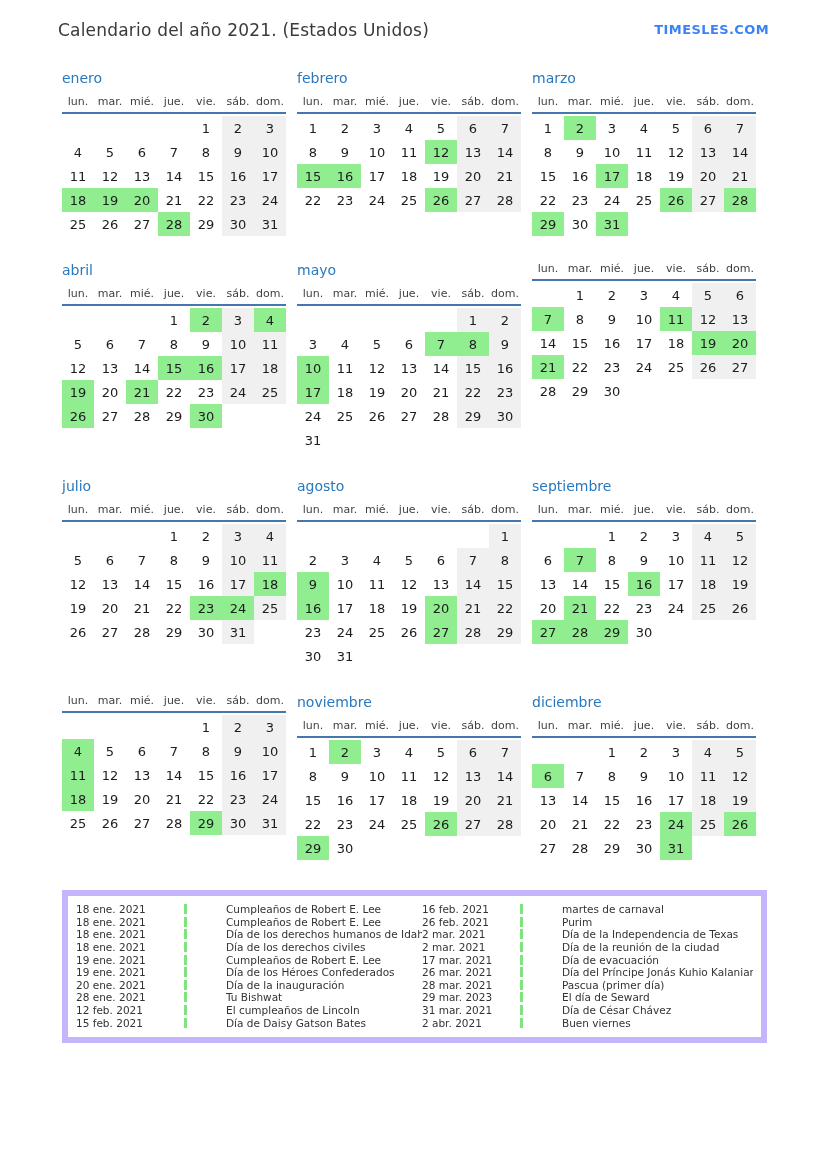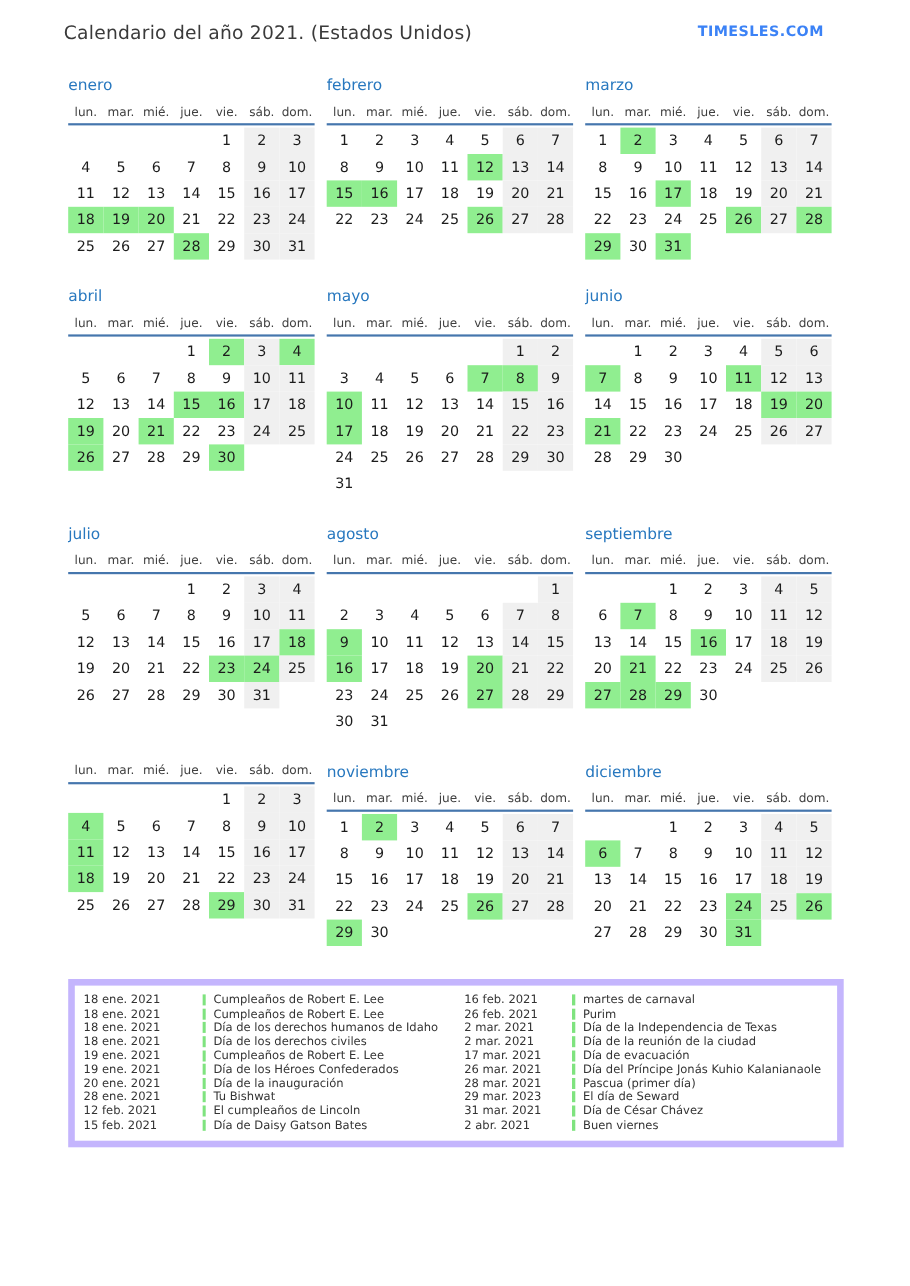--- a/index.html
+++ b/index.html
@@ -3,21 +3,21 @@
 <meta charset="utf-8">
 <style>
   * { margin:0; padding:0; box-sizing:border-box; }
   html,body { background:#fff; }
   body {
     width:827px; height:1169px;
     font-family:"DejaVu Sans", sans-serif;
     position:relative;
     overflow:hidden;
   }
-  .page { padding:20px 78px 0 58px; }
+  .page { padding:20px 58px 0 58px; }
   .topbar { display:flex; justify-content:space-between; align-items:flex-start; }
   .page-title { font-size:17px; color:#3a3a3a; font-weight:400; letter-spacing:0.2px; }
   .site-link { font-size:13px; color:#3b82f6; text-decoration:none; font-weight:700; letter-spacing:0.4px; margin-top:2px; }
 
   .calendar-grid {
     margin:30px 0 0 4px;
     display:grid;
     grid-template-columns:repeat(3, 230px);
     column-gap:5px;
     row-gap:26px;
@@ -39,21 +39,21 @@
     border:6px solid #c4b5fd;
     padding:7px 8px 8px 8px;
   }
   .legend-grid {
     display:grid;
     grid-template-columns:108px 238px 98px 1fr;
     grid-auto-rows:12.6px;
     align-items:center;
   }
   .lg-date { font-size:10.5px; color:#333; white-space:nowrap; }
-  .lg-name { font-size:10.5px; color:#333; white-space:nowrap; display:flex; align-items:center; overflow:hidden; }
+  .lg-name { font-size:10.5px; color:#333; white-space:nowrap; display:flex; align-items:center; overflow:hidden;gap:32px; }
   .lg-bar { display:inline-block; width:3px; height:10px; background:#7fe37f; margin-right:7px; flex:0 0 3px; }
 </style>
 </head>
 <body>
 
 <div class="page">
   <div class="topbar">
     <div class="page-title">Calendario del año 2021. (Estados Unidos)</div>
     <a href="#" class="site-link">TIMESLES.COM</a>
   </div>
@@ -291,21 +291,20 @@
           <div class="cell">25</div>
           <div class="cell">26</div>
           <div class="cell">27</div>
           <div class="cell">28</div>
           <div class="cell weekend">29</div>
           <div class="cell weekend">30</div>
           <div class="cell">31</div>
         </div>
       </div>
       <div class="month">
-        <div class="month-title">junio</div>
         <div class="dow-row">
           <div class="dow">lun.</div>
           <div class="dow">mar.</div>
           <div class="dow">mié.</div>
           <div class="dow">jue.</div>
           <div class="dow">vie.</div>
           <div class="dow">sáb.</div>
           <div class="dow">dom.</div>
         </div>
         <div class="dow-line"></div>

